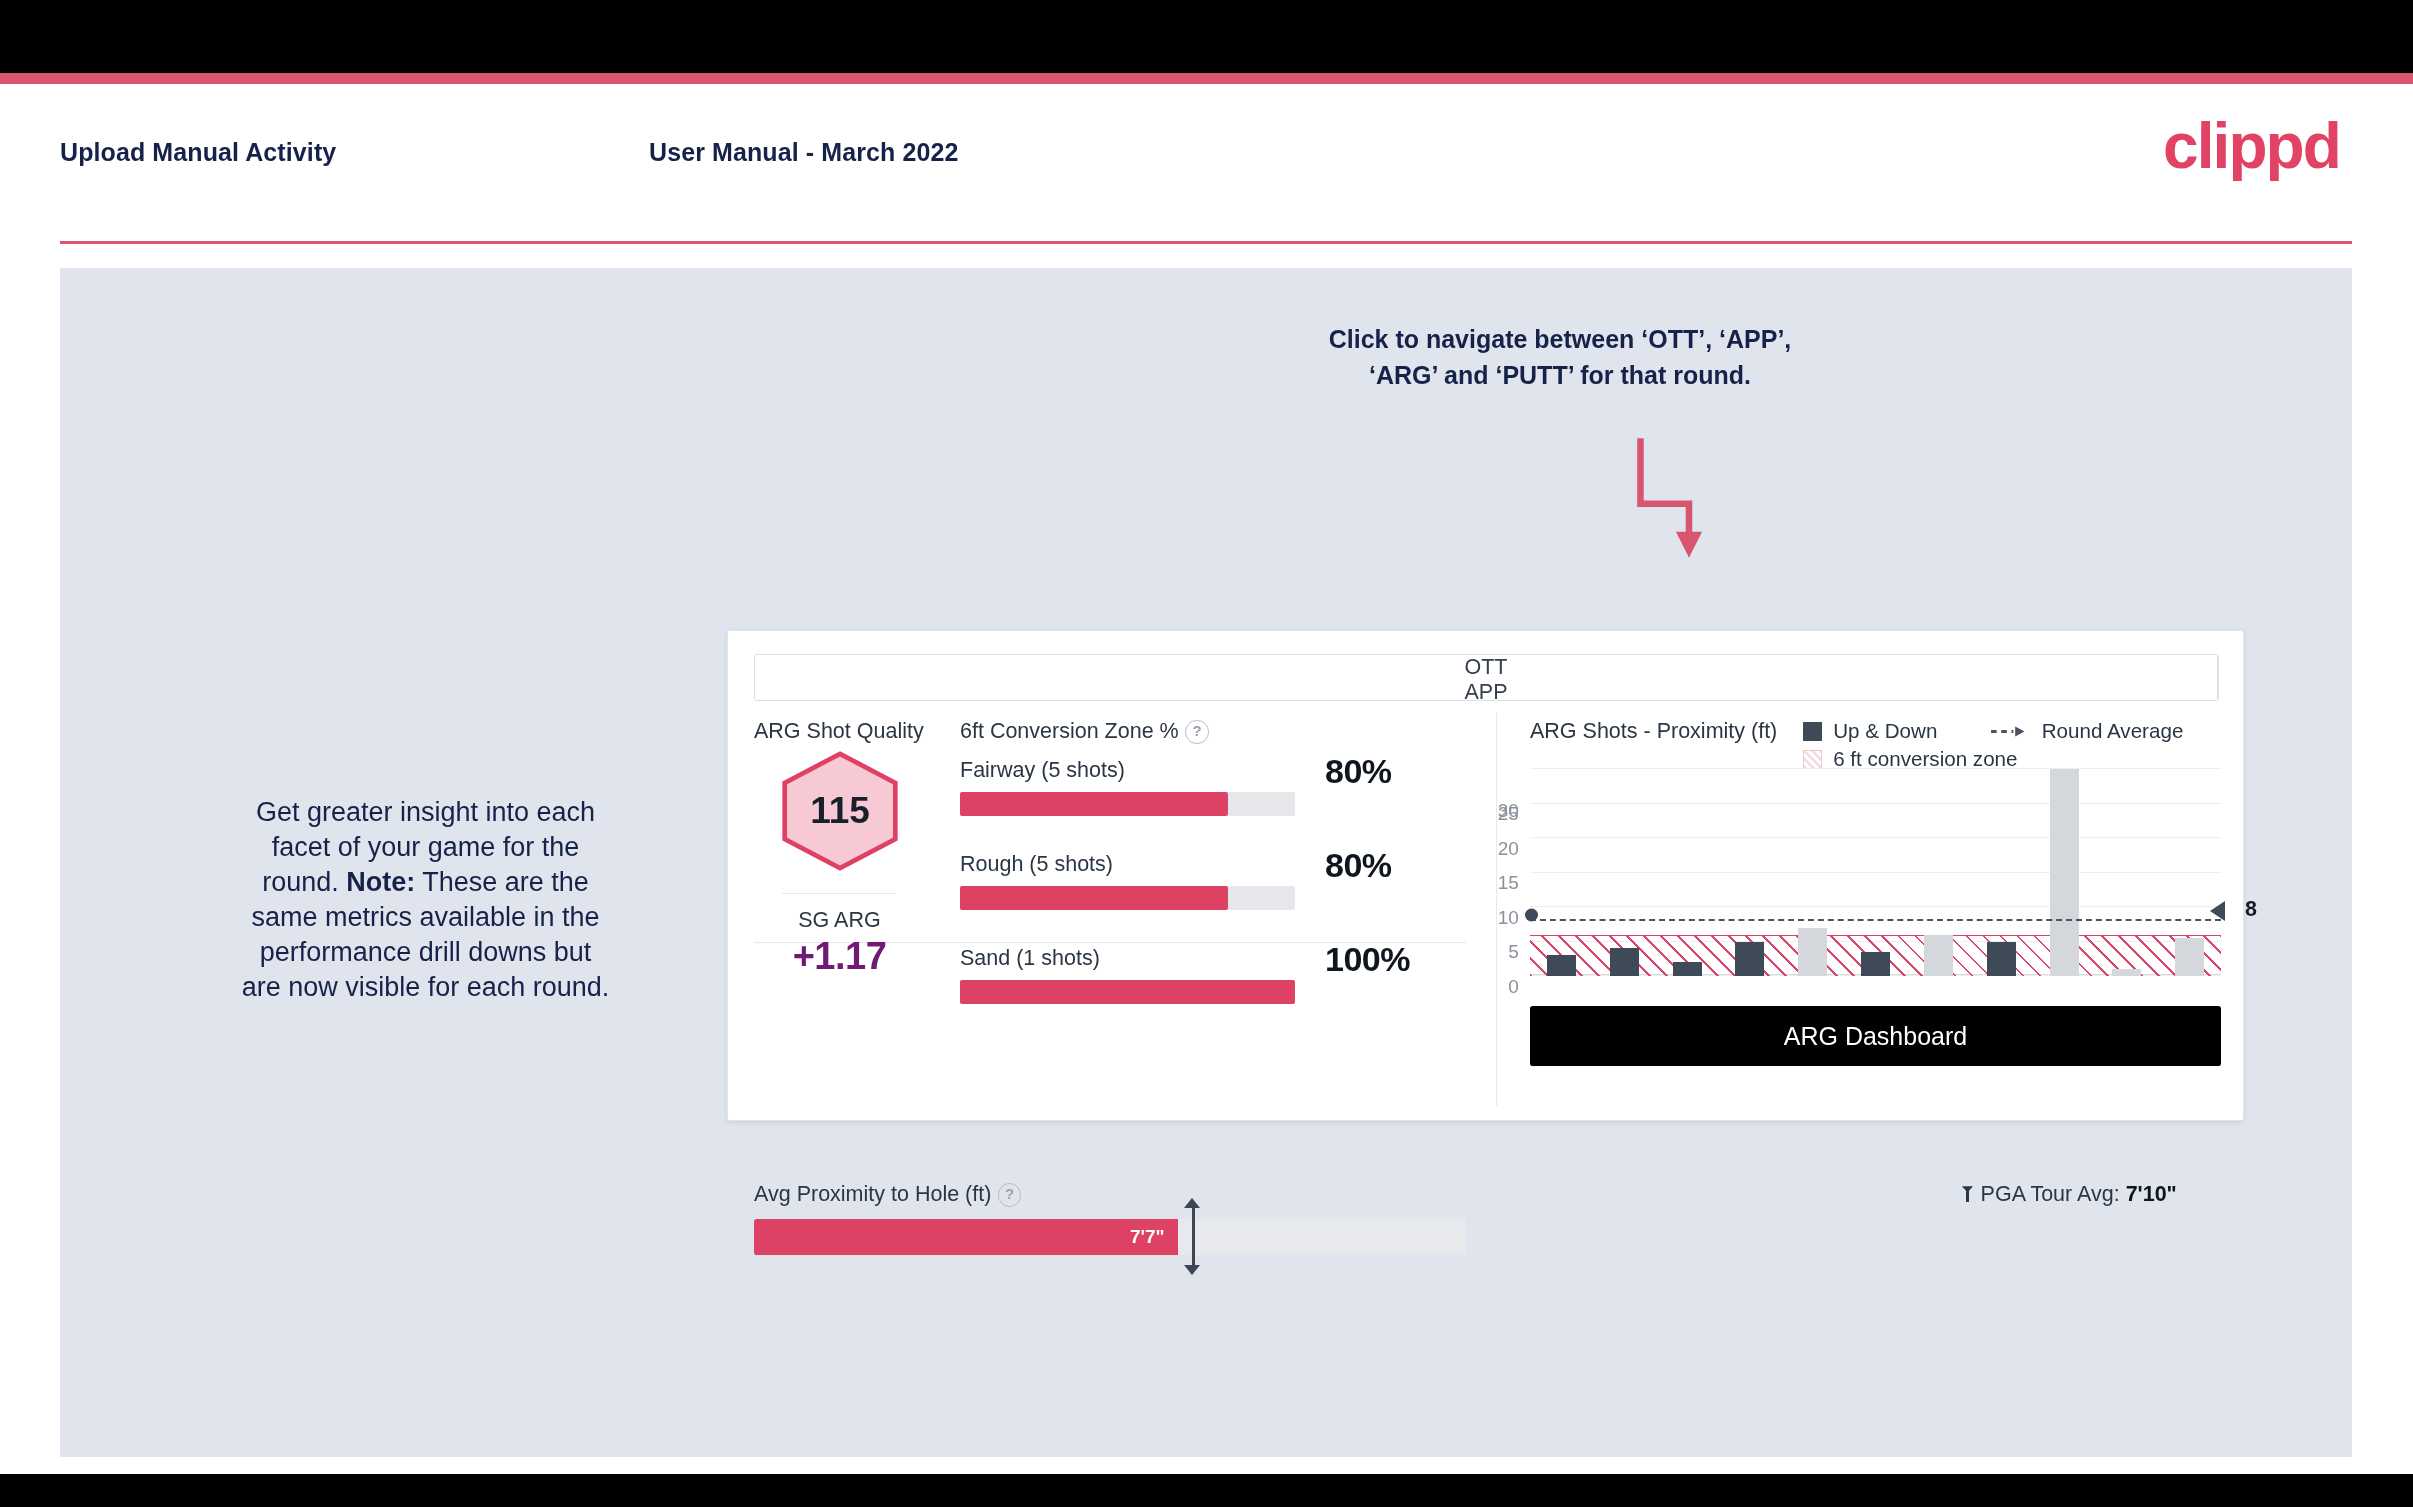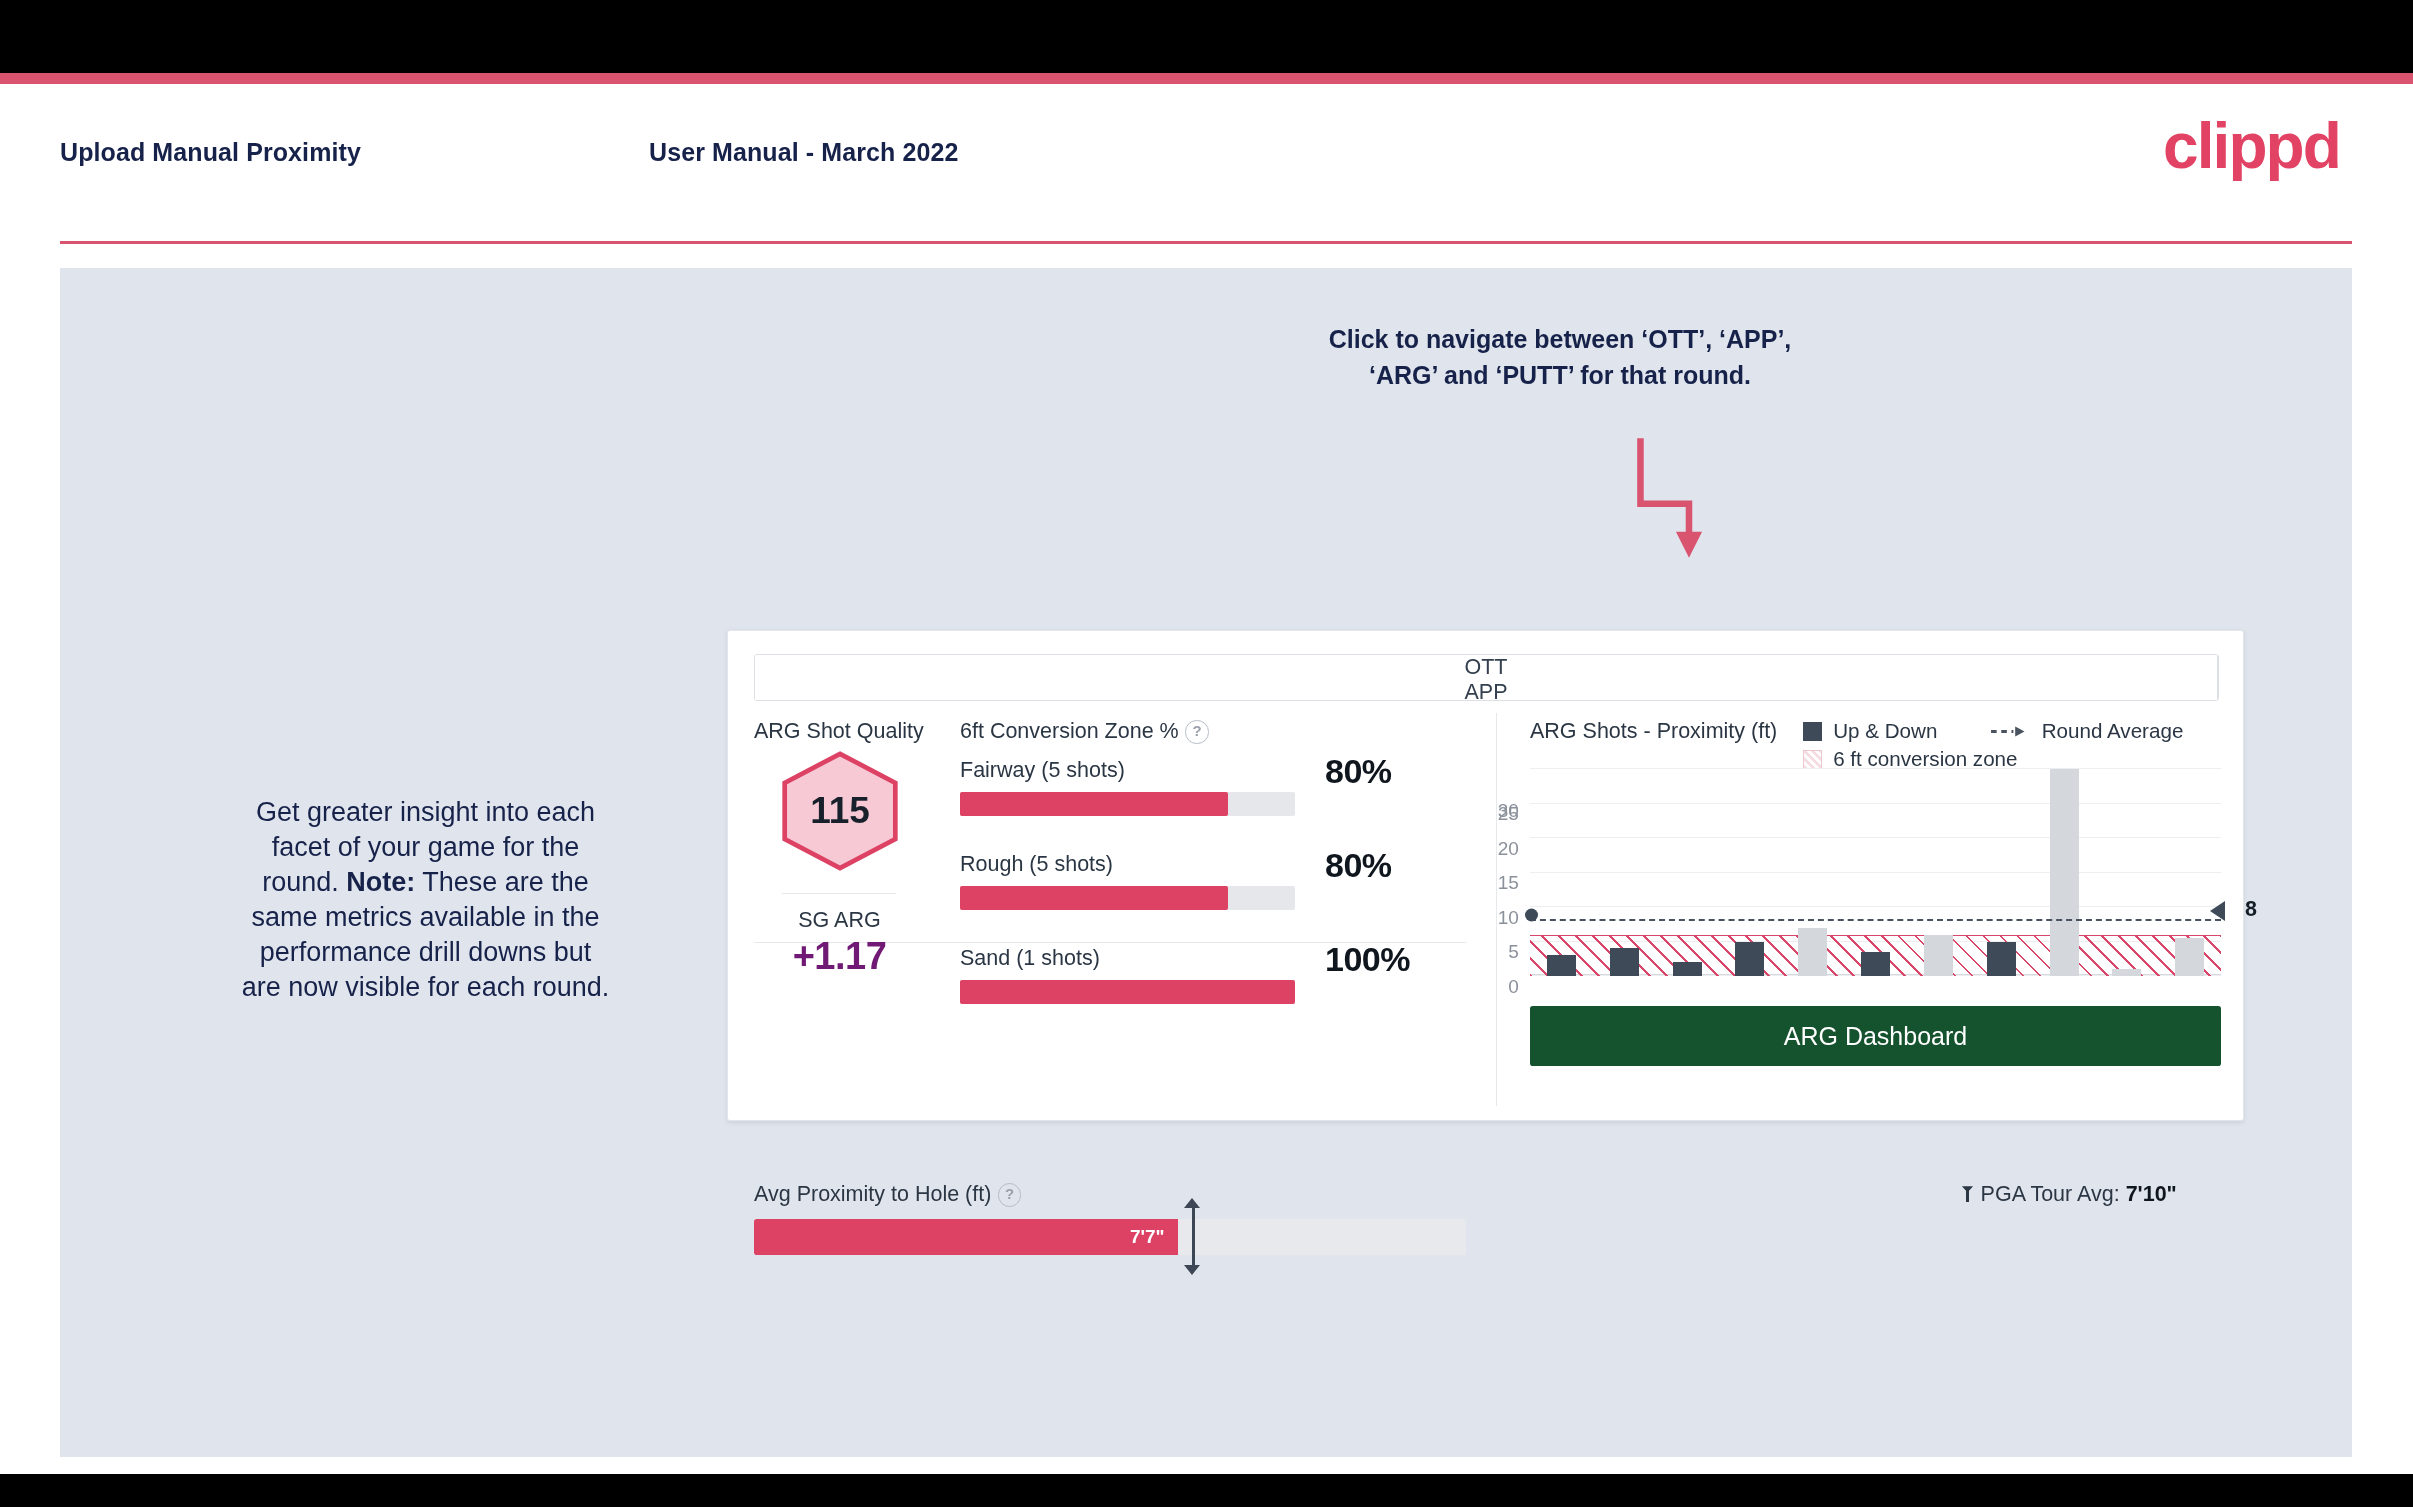--- a/index.html
+++ b/index.html
@@ -114,39 +114,39 @@
                background: repeating-linear-gradient(45deg, #d9466a 0 1.9px, rgba(255,255,255,0) 1.9px 12px);
                border-top: 1.9px solid #d9466a; }
   .avgline { position: absolute; left: 0; width: 100%; height: 0; border-top: 2.8px dashed #49525f; }
   .avgdot { position: absolute; left: -4.7px; width: 13px; height: 13px; border-radius: 50%; background: #3e4a58; transform: translateY(-50%); }
   .avgcaret { position: absolute; right: -3.7px; width: 0; height: 0;
               border-top: 10.3px solid transparent; border-bottom: 10.3px solid transparent; border-right: 15px solid #3e4a58; transform: translateY(-50%); }
   .avglabel { position: absolute; left: calc(100% + 24px); font-size: 21.5px; font-weight: 700; color: #151d27; transform: translateY(-50%); }
   .xaxis { position: absolute; left: 0; bottom: 0; width: 100%; height: 1.9px; background: #d6d9dd; }
 
   .dash-btn { position: absolute; left: 802px; top: 375px; width: 691px; height: 60px;
-              background: #14532d; color: #fff; border: none; border-radius: 2.8px;
+              background: #000000; color: #fff; border: none; border-radius: 2.8px;
               font-size: 25px; font-family: "Liberation Sans", sans-serif; cursor: pointer; }
 
   .copyright { position: absolute; left: 60px; top: 1391px; font-size: 19.7px; color: #a8aeb8; }
 
   .letterbox-bottom { position: absolute; top: 1474px; left: 0; width: 2413px; height: 34px; background: #000; }
 </style>
 </head>
 <body>
 
 <div class="slide-frame">
 
   <div class="letterbox-top"></div>
   <div class="brand-rule"></div>
 
   <div class="page">
 
     <div class="page-header">
-      <div class="hdr-left">Upload Manual Proximity</div>
+      <div class="hdr-left">Upload Manual Activity</div>
       <div class="hdr-mid">User Manual - March 2022</div>
       <div class="logo">clippd</div>
       <div class="hdr-underline"></div>
     </div>
 
     <div class="content">
 
 
       <div class="callout">
         <div>Click to navigate between ‘OTT’, ‘APP’,</div>

